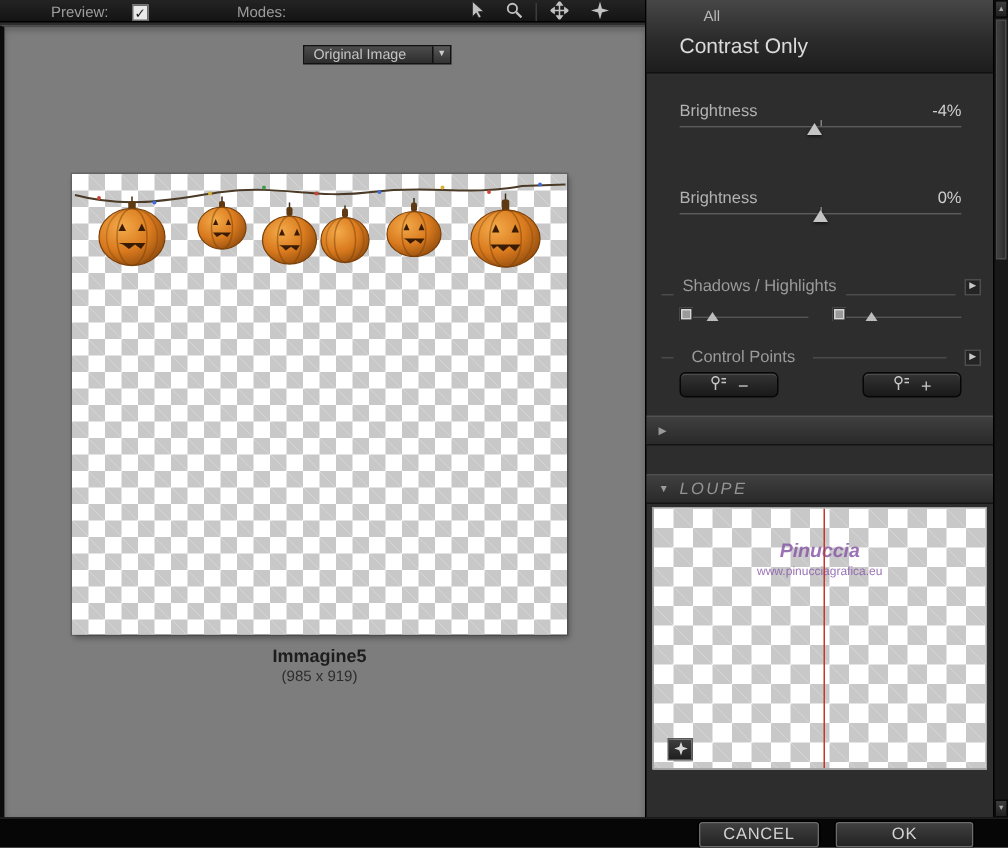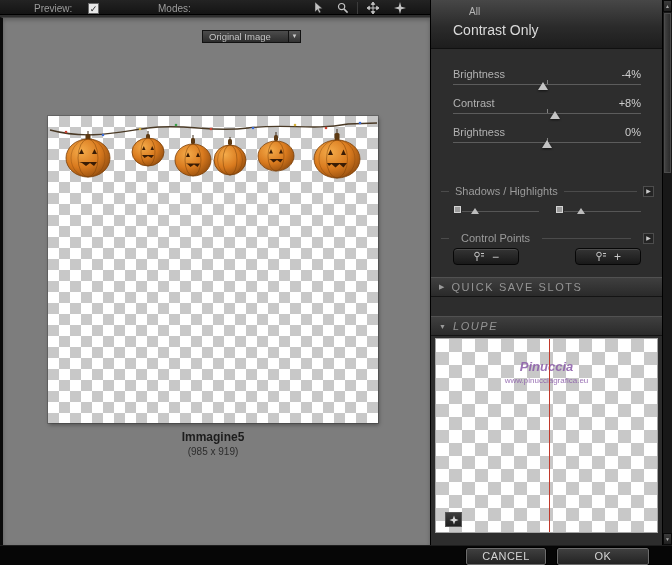--- a/index.html
+++ b/index.html
@@ -51,21 +51,21 @@
   .sr-0{top:68px;} .sr-1{top:97px;} .sr-2{top:126px;}
   .slider-label{position:absolute;left:0;top:0;font-size:11px;color:#b2b2b2;}
   .slider-value{position:absolute;right:0;top:0;font-size:11px;color:#cecece;}
   .slider-track{position:absolute;left:0;right:0;top:16px;height:1px;background:#181818;border-bottom:1px solid #5c5c5c;}
   .slider-tick{position:absolute;left:50%;top:12px;width:1px;height:4px;background:#818181;}
   .slider-thumb{position:absolute;top:14px;width:0;height:0;border-left:5px solid transparent;
                 border-right:5px solid transparent;border-bottom:8px solid #c4c4c4;
                 transform:translateX(-5px);filter:drop-shadow(0 1px 1px rgba(0,0,0,.6));}
 
   .section-label-row{position:absolute;left:10px;right:8px;display:flex;align-items:center;gap:6px;}
-  .slr-shadows{top:185px;} .slr-cp{top:232px;gap:12px;}
+  .slr-shadows{top:185px;align-items:flex-end;} .slr-cp{top:232px;gap:12px;}
   .section-line{flex:1;border-top:1px solid #4b4b4b;height:0;}
   .section-line.short{flex:0 0 8px;}
   .section-label{font-size:11px;color:#9b9b9b;white-space:nowrap;}
   .arrow-btn{width:11px;height:11px;background:#242424;border:1px solid #4d4d4d;color:#c9c9c9;
              font-size:6px;line-height:9px;text-align:center;flex:0 0 auto;}
 
   .mini-row{position:absolute;left:22px;top:203px;width:188px;height:13px;}
   .mini-group{position:absolute;top:0;height:13px;}
   .mg-0{left:0;width:86px;} .mg-1{left:102px;width:86px;}
   .mini-track{position:absolute;left:0;right:0;top:8px;height:1px;background:#181818;border-bottom:1px solid #565656;}
@@ -80,21 +80,21 @@
   .cp-remove{left:22px;} .cp-add{left:144px;}
   .cp-sign{font-size:12px;line-height:12px;color:#c9c9c9;}
 
   .collapse-header{position:absolute;left:0;width:232px;height:20px;
                    background:linear-gradient(#3f3f3f,#2a2a2a);border-top:1px solid #515151;
                    border-bottom:1px solid #141414;display:flex;align-items:center;gap:7px;padding-left:8px;}
   .ch-quick{top:277px;} .ch-loupe{top:316px;font-style:italic;}
   .collapse-arrow{font-size:7px;color:#9a9a9a;}
   .collapse-title{font-size:11px;letter-spacing:1.6px;color:#949494;}
 
-  .loupe-box{position:absolute;left:4px;top:338px;width:223px;height:195px;border:1px solid #a5a5a5;
+  .loupe-box{position:absolute;left:4px;top:338px;width:223px;height:175px;border:1px solid #a5a5a5;
              background-size:26px 26px;background-position:0 0,13px 13px;overflow:hidden;}
   .watermark{position:absolute;left:0;top:20px;width:100%;text-align:center;
              color:rgba(138,90,168,.85);}
   .wm-1{font-size:13px;font-weight:bold;font-style:italic;}
   .wm-2{font-size:8px;margin-top:2px;}
   .red-line{position:absolute;left:113px;top:0;bottom:0;width:1px;background:#c0392b;}
   .pin-btn{position:absolute;left:9px;bottom:5px;width:17px;height:15px;
            background:linear-gradient(#3d3d3d,#202020);border:1px solid #585858;
            display:flex;align-items:center;justify-content:center;}
 
@@ -261,27 +261,20 @@
       <div class="panel-title">Contrast Only</div>
     </div>
 
     <div class="slider-row sr-0">
       <span class="slider-label">Brightness</span>
       <span class="slider-value">-4%</span>
       <div class="slider-track"></div>
       <div class="slider-tick"></div>
       <div class="slider-thumb" style="left:48%;"></div>
     </div>
-    <div class="slider-row sr-1">
-      <span class="slider-label">Contrast</span>
-      <span class="slider-value">+8%</span>
-      <div class="slider-track"></div>
-      <div class="slider-tick"></div>
-      <div class="slider-thumb" style="left:54%;"></div>
-    </div>
     <div class="slider-row sr-2">
       <span class="slider-label">Brightness</span>
       <span class="slider-value">0%</span>
       <div class="slider-track"></div>
       <div class="slider-tick"></div>
       <div class="slider-thumb" style="left:50%;"></div>
     </div>
 
     <div class="section-label-row slr-shadows">
       <span class="section-line short"></span>
@@ -326,21 +319,20 @@
             <line x1="8" y1="2.5" x2="11" y2="2.5"></line>
             <line x1="8" y1="5" x2="11" y2="5"></line>
             <line x1="4" y1="6" x2="4" y2="10"></line>
           </svg>
       </span>
       <span class="cp-sign">+</span>
     </div>
 
     <div class="collapse-header ch-quick">
       <span class="collapse-arrow">▶</span>
-      <span class="collapse-title">QUICK SAVE SLOTS</span>
     </div>
 
     <div class="collapse-header ch-loupe">
       <span class="collapse-arrow">▼</span>
       <span class="collapse-title">LOUPE</span>
     </div>
     <div class="loupe-box checker">
       <div class="watermark">
         <div class="wm-1">Pinuccia</div>
         <div class="wm-2">www.pinucciagrafica.eu</div>

